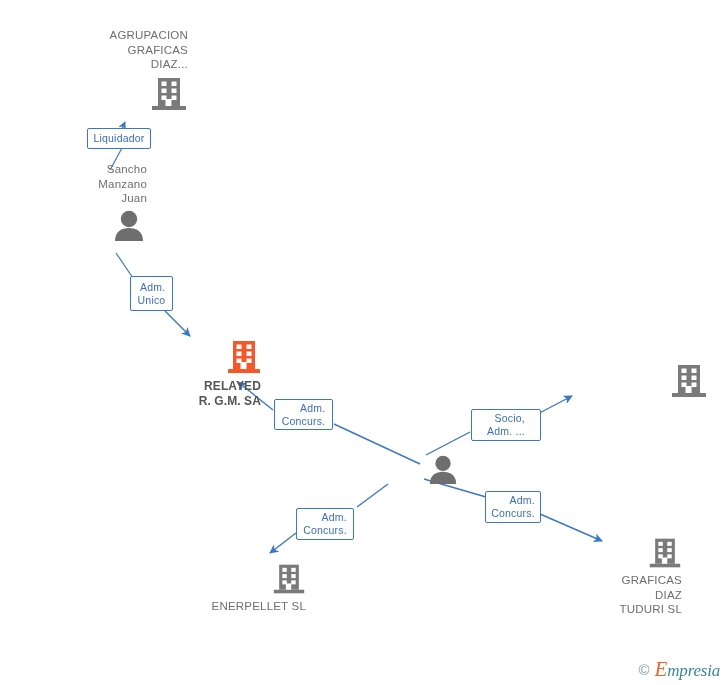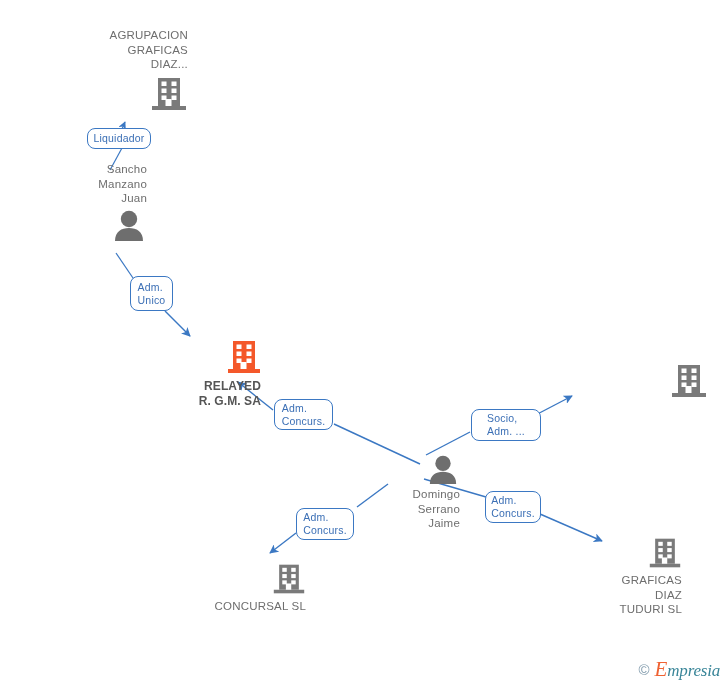--- a/index.html
+++ b/index.html
@@ -53,25 +53,25 @@
     color: #6e6e6e;
     letter-spacing: 0.2px;
     white-space: pre-line;
   }
   
   .edge-label {
     position: absolute;
     box-sizing: border-box;
     background: #ffffff;
     border: 1px solid #3b78c3;
-    border-radius: 8px;
+    border-radius: 2px;
     color: #3b6fb5;
     font-size: 10.5px;
     line-height: 13px;
-    text-align: left;
+    text-align: right;
     display: flex;
     flex-direction: column;
     align-items: center;
     justify-content: center;
     white-space: pre-line;
     letter-spacing: 0.2px;
     padding: 4px 3px;
   }
   
   #watermark {
@@ -203,23 +203,20 @@
 
 <div class="node" style="left:360px; top:454px; width:100px;">
   <span class="icon">
     <svg width="34" height="30" viewBox="0 0 36 32" xmlns="http://www.w3.org/2000/svg">
       <g fill="#6e6e6e">
         <circle cx="18" cy="10" r="8.2"></circle>
         <path d="M 4 32 C 4 22.5 10.5 19 18 19 C 25.5 19 32 22.5 32 32 Z"></path>
       </g>
     </svg>
   </span>
-  <div class="caption">Domingo
-Serrano
-Jaime</div>
 </div>
 
 <div class="node" style="left:558px; top:362px; width:150px;">
   <span class="icon">
     <svg width="38" height="38" viewBox="0 0 38 38" xmlns="http://www.w3.org/2000/svg">
       <g fill="#7a7a7a">
         <rect x="8" y="3" width="22" height="28"></rect>
         <rect x="2" y="31" width="34" height="4"></rect>
       </g>
       <g fill="#ffffff">
@@ -246,21 +243,21 @@
         <rect x="11.5" y="6.5" width="5" height="4.5"></rect>
         <rect x="21.5" y="6.5" width="5" height="4.5"></rect>
         <rect x="11.5" y="13.5" width="5" height="4.5"></rect>
         <rect x="21.5" y="13.5" width="5" height="4.5"></rect>
         <rect x="11.5" y="20.5" width="5" height="4.5"></rect>
         <rect x="21.5" y="20.5" width="5" height="4.5"></rect>
         <rect x="15.5" y="24" width="6" height="7"></rect>
       </g>
     </svg>
   </span>
-  <div class="caption">CONCURSAL SL</div>
+  <div class="caption">ENERPELLET SL</div>
 </div>
 
 <div class="node" style="left:572px; top:536px; width:110px;">
   <span class="icon">
     <svg width="34" height="34" viewBox="0 0 38 38" xmlns="http://www.w3.org/2000/svg">
       <g fill="#7a7a7a">
         <rect x="8" y="3" width="22" height="28"></rect>
         <rect x="2" y="31" width="34" height="4"></rect>
       </g>
       <g fill="#ffffff">

